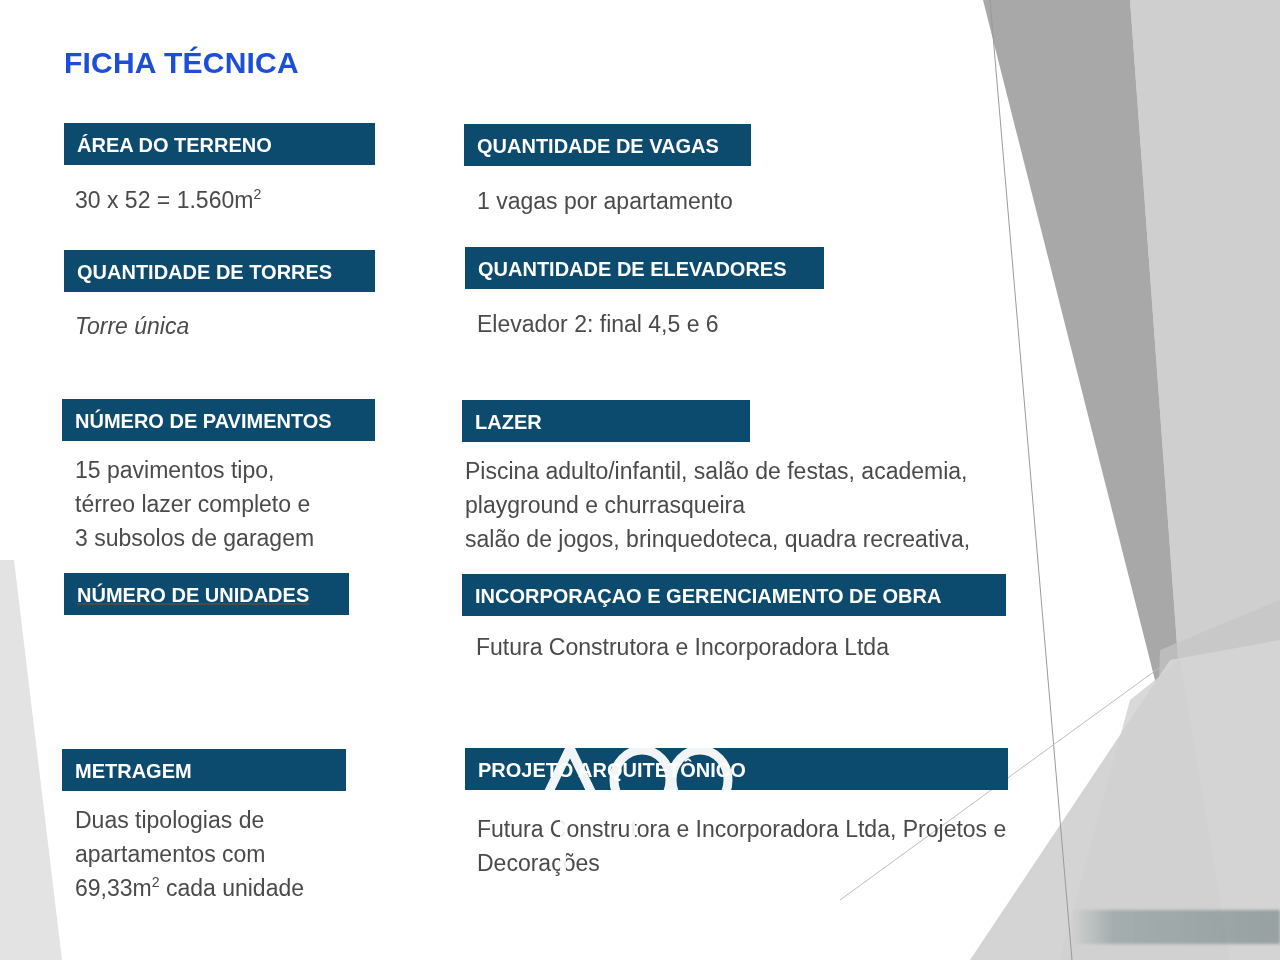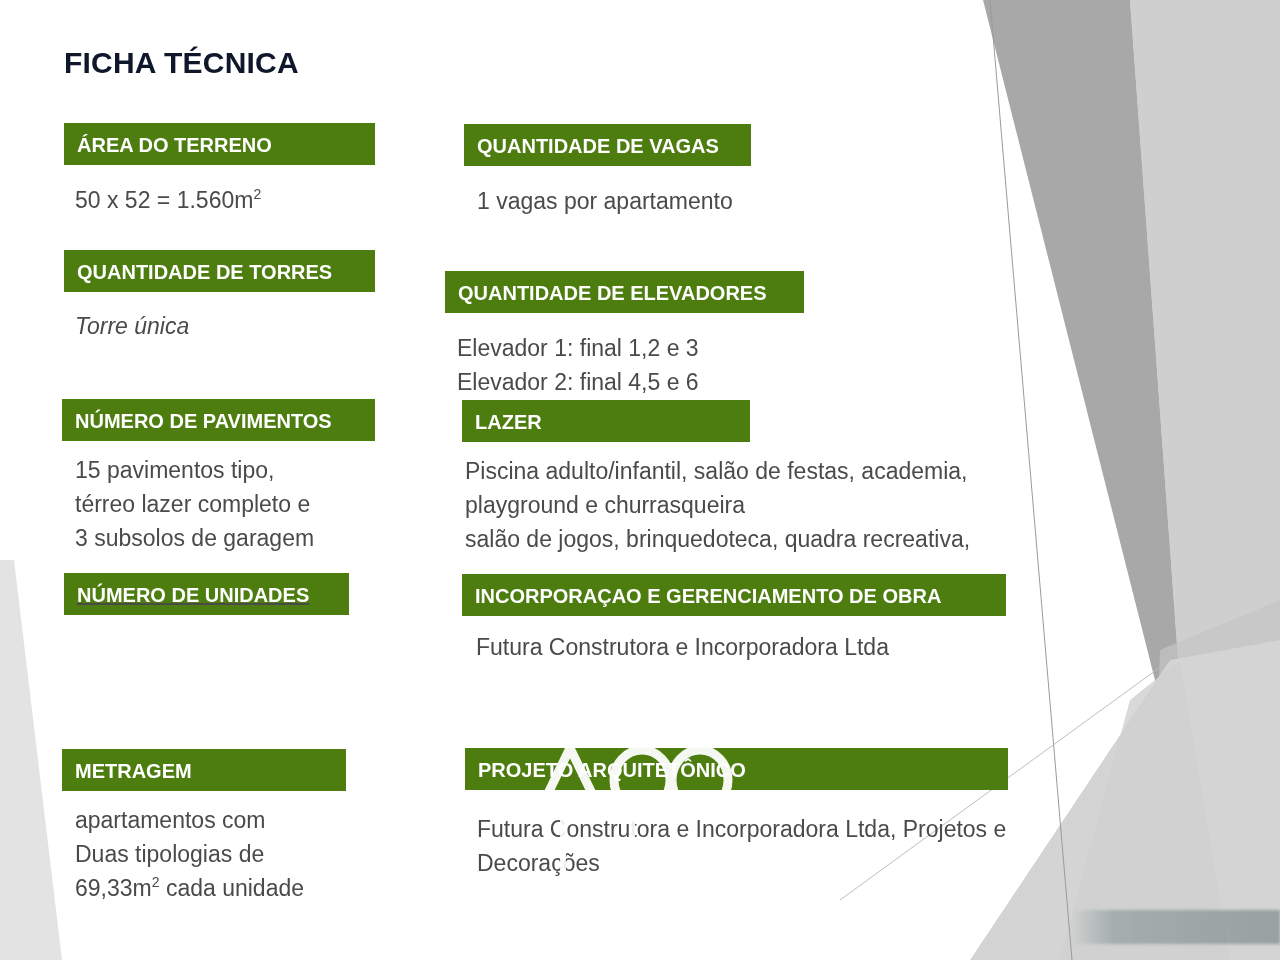--- a/index.html
+++ b/index.html
@@ -5,25 +5,25 @@
     html, body { margin: 0; padding: 0; }
     body {
       width: 1280px; height: 960px; position: relative; overflow: hidden;
       background: #ffffff;
       font-family: "Liberation Sans", "DejaVu Sans", sans-serif;
       color: #4a4a4a;
     }
     .deco { position: absolute; left: 0; top: 0; width: 1280px; height: 960px; pointer-events: none; }
     .title {
       position: absolute; left: 64px; top: 46px;
-      font-size: 30px; font-weight: bold; color: #0f172a; letter-spacing: 0.2px;
+      font-size: 30px; font-weight: bold; color: #1d4ed8; letter-spacing: 0.2px;
     }
     .section { position: absolute; }
     .section-header {
-      background: #4d7c0f; color: #ffffff; font-weight: bold; font-size: 20px;
+      background: #0c4a6e; color: #ffffff; font-weight: bold; font-size: 20px;
       height: 42px; line-height: 44px; padding-left: 13px; box-sizing: border-box;
       white-space: nowrap; overflow: hidden;
     }
     .section-body {
       font-size: 23px; line-height: 34px; color: #4a4a4a; margin-top: 12px; padding-left: 11px;
     }
     .section-body .line { display: block; white-space: nowrap; }
     sup { font-size: 14px; vertical-align: 9px; line-height: 0; }
     .footer-brand {
       position: absolute; left: 1072px; top: 910px; width: 208px; height: 34px;
@@ -49,21 +49,21 @@
   <line x1="840" y1="900" x2="1170" y2="660" stroke="#bdbdbd" stroke-width="1"></line>
 
   <polygon points="0,560 14,560 62,960 0,960" fill="#e3e3e3"></polygon>
 </svg>
 
 <div class="title">FICHA TÉCNICA</div>
 
 <div class="section" style="left:64px; top:123px; width:311px;">
   <div class="section-header">ÁREA DO TERRENO</div>
   <div class="section-body" style="margin-top:18px;">
-    <span class="line"><span>50 x 52 = 1.560m</span><sup>2</sup></span>
+    <span class="line"><span>30 x 52 = 1.560m</span><sup>2</sup></span>
   </div>
 </div>
 
 <div class="section" style="left:64px; top:250px; width:311px;">
   <div class="section-header">QUANTIDADE DE TORRES</div>
   <div class="section-body" style="margin-top:17px;font-style:italic;">
     <span class="line">Torre única</span>
   </div>
 </div>
 
@@ -76,37 +76,36 @@
   </div>
 </div>
 
 <div class="section" style="left:64px; top:573px; width:285px;text-decoration:underline;">
   <div class="section-header">NÚMERO DE UNIDADES</div>
 </div>
 
 <div class="section" style="left:62px; top:749px; width:284px;">
   <div class="section-header">METRAGEM</div>
   <div class="section-body" style="margin-top:12px; padding-left:13px;">
+    <span class="line">Duas tipologias de</span>
     <span class="line">apartamentos com</span>
-    <span class="line">Duas tipologias de</span>
     <span class="line"><span>69,33m</span><sup>2</sup><span> cada unidade</span></span>
   </div>
 </div>
 
 <div class="section" style="left:464px; top:124px; width:287px;">
   <div class="section-header">QUANTIDADE DE VAGAS</div>
   <div class="section-body" style="margin-top:18px; padding-left:13px;">
     <span class="line">1 vagas por apartamento</span>
   </div>
 </div>
 
-<div class="section" style="left:445px; top:247px; width:359px;margin-top:24px;">
+<div class="section" style="left:465px; top:247px; width:359px;">
   <div class="section-header">QUANTIDADE DE ELEVADORES</div>
   <div class="section-body" style="margin-top:18px; padding-left:12px;">
-    <span class="line">Elevador 1: final 1,2 e 3</span>
     <span class="line">Elevador 2: final 4,5 e 6</span>
   </div>
 </div>
 
 <div class="section" style="left:462px; top:400px; width:288px;">
   <div class="section-header">LAZER</div>
   <div class="section-body" style="margin-top:12px; padding-left:3px;">
     <span class="line">Piscina adulto/infantil, salão de festas, academia,</span>
     <span class="line">playground  e churrasqueira</span>
     <span class="line">salão de jogos, brinquedoteca, quadra recreativa,</span>

